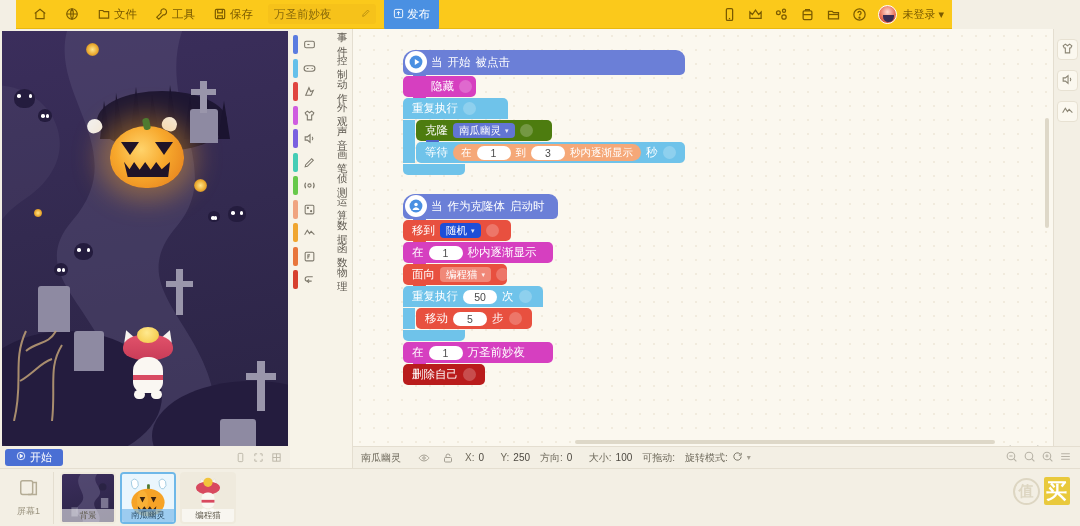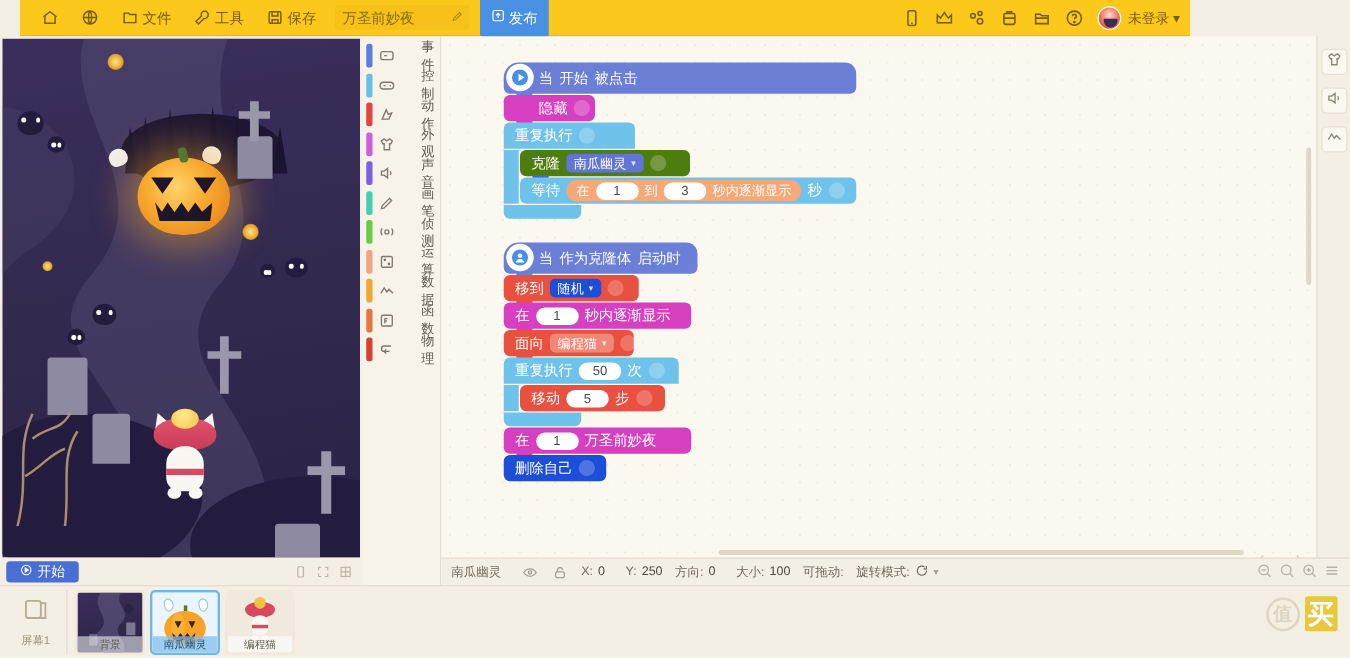--- a/index.html
+++ b/index.html
@@ -794,21 +794,21 @@
         <div class="c-foot" style="background:#6fc3ea;"></div>
       </div>
 
       <div class="blk" style="background:#d63fc0;width:150px;margin-top:1px;">
         <span>在</span>
         <span class="oval">1</span>
         <span>万圣前妙夜</span>
         <span class="notch" style="background:#d63fc0"></span>
       </div>
 
-      <div class="blk" style="background:#1d4ed8;width:82px;">
+      <div class="blk" style="background:#b91c1c;width:82px;">
         <span>删除自己</span>
         <span class="endcap"></span>
       </div>
     </div>
 
     <div class="canvas-tools">
       <span>
         <svg viewBox="0 0 24 24" fill="none" stroke="#7f7a6d" stroke-width="2">
             <path d="M9 7L4 12l5 5"></path>
             <path d="M4 12h10a6 6 0 010 12"></path>

